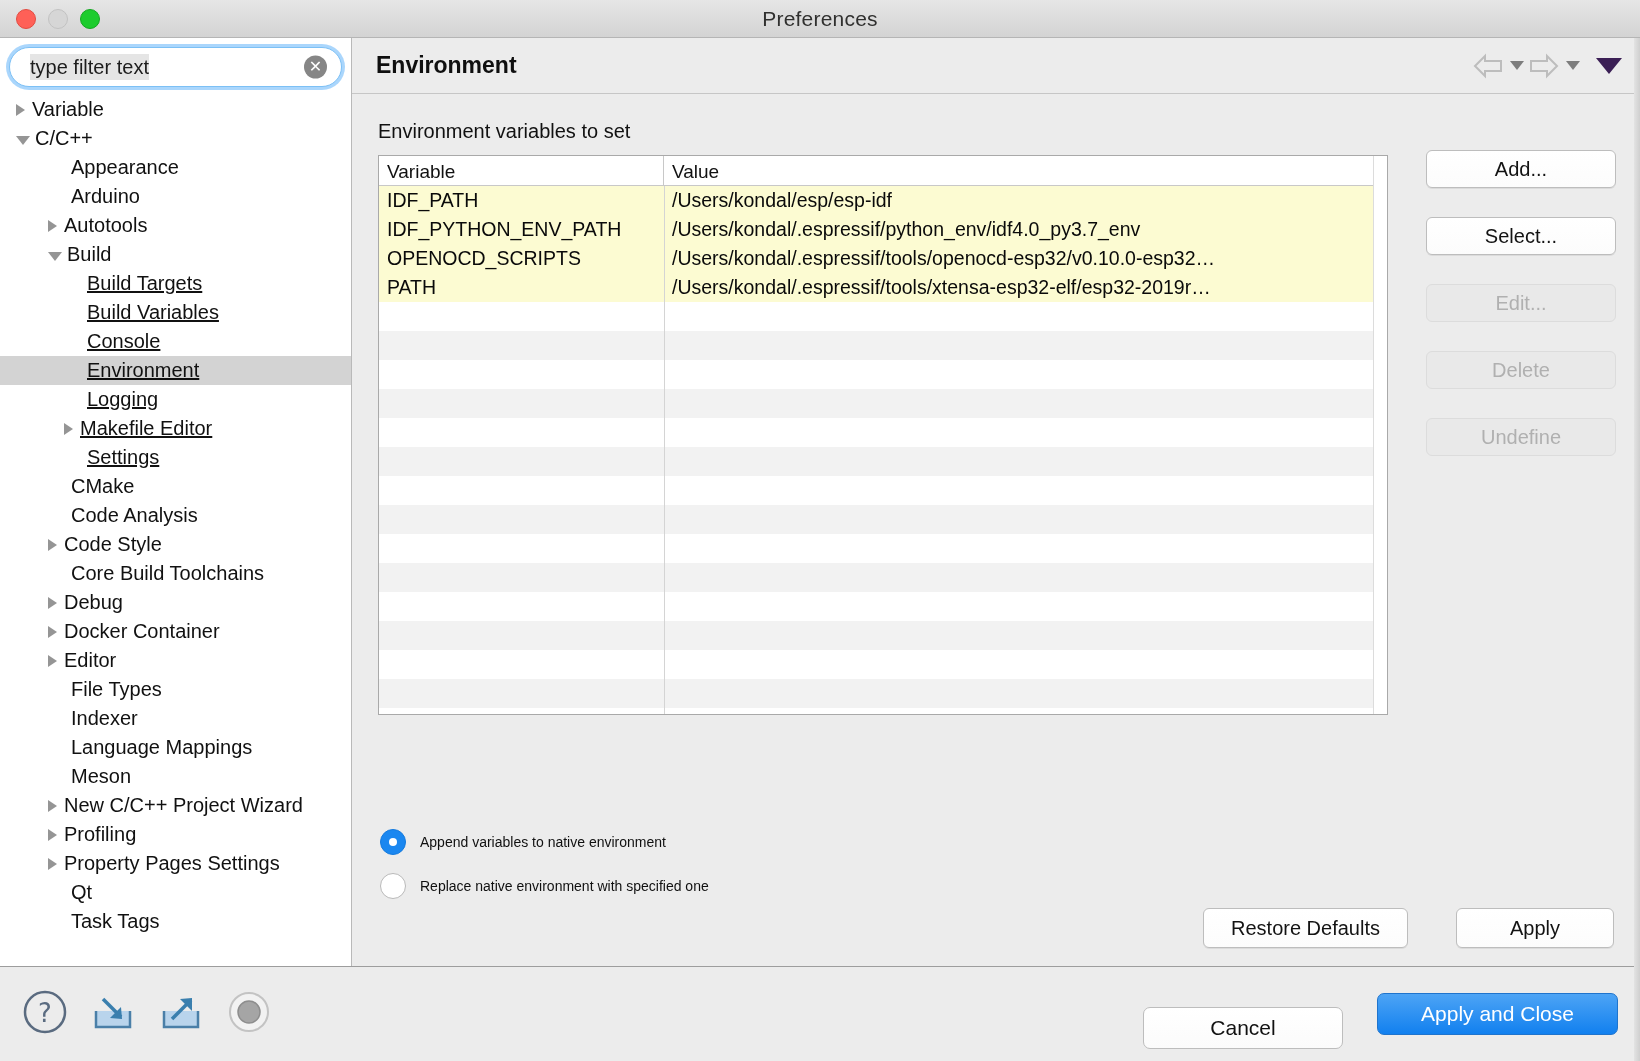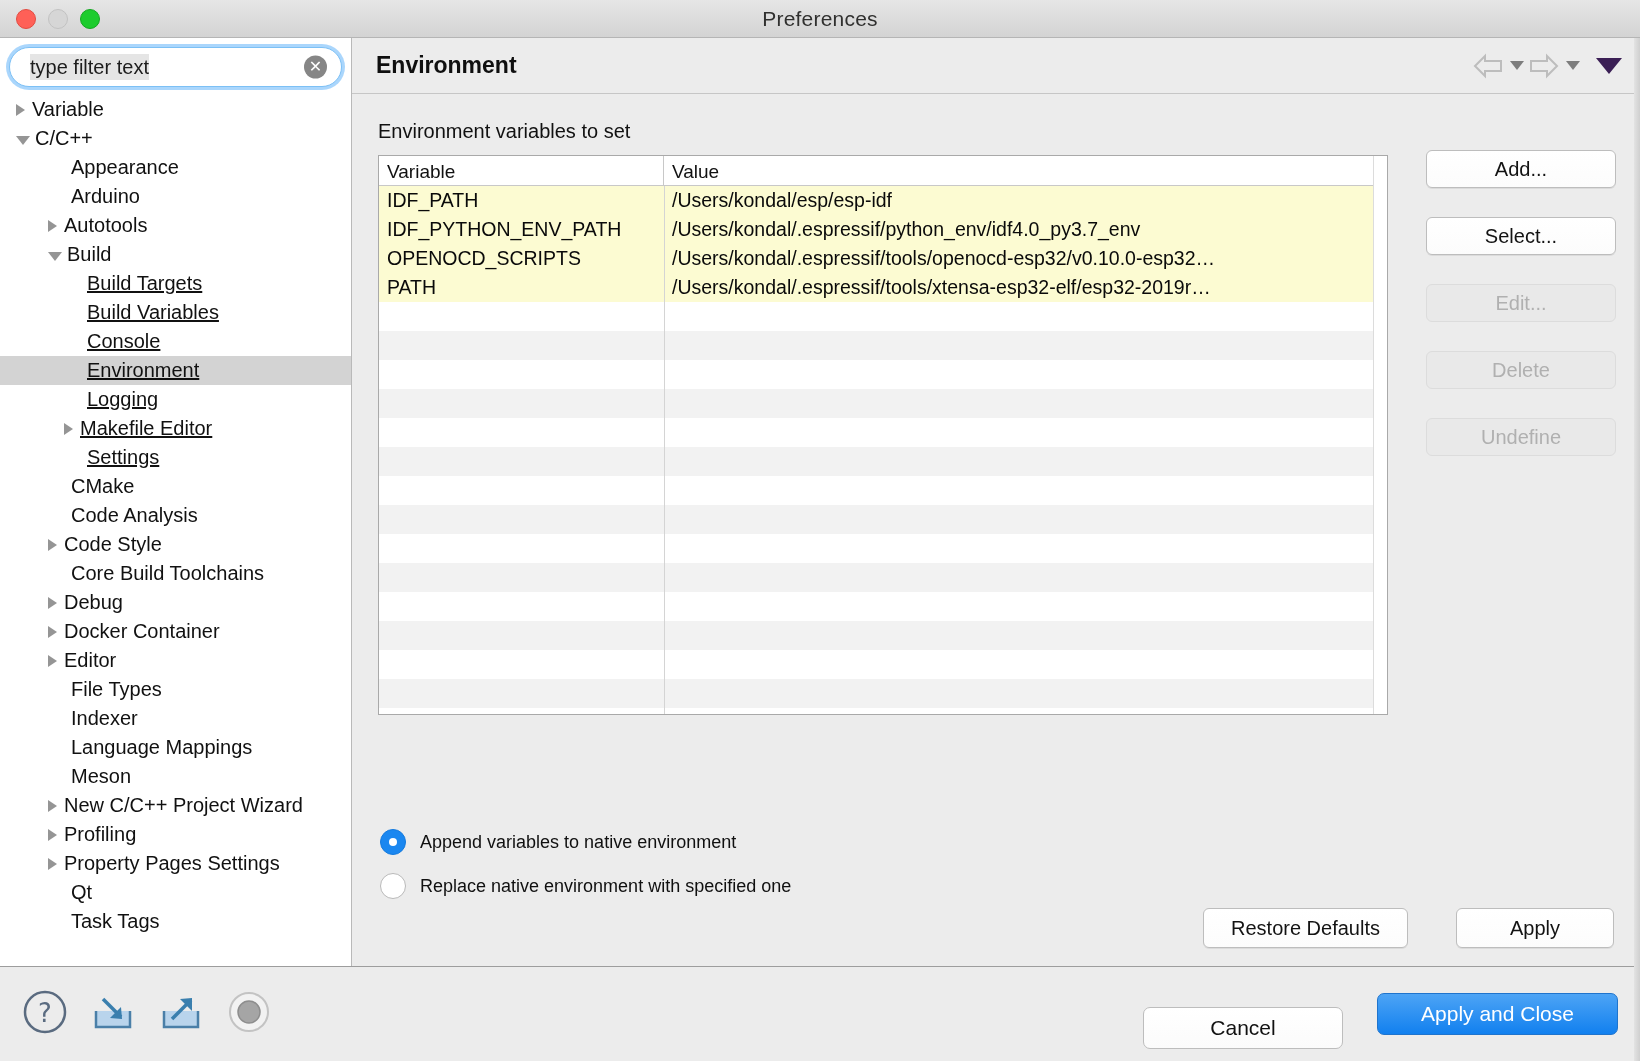--- a/index.html
+++ b/index.html
@@ -173,21 +173,21 @@
   .radios { padding: 22px 0 0 28px; }
   .radio-row { display: flex; align-items: center; height: 44px; }
   .radio {
     width: 26px; height: 26px; border-radius: 50%;
     border: 1px solid #b9b9b9; background: #fff; margin-right: 14px;
     display: flex; align-items: center; justify-content: center;
     flex: 0 0 26px;
   }
   .radio.on { background: #1a87f0; border-color: #137ade; }
   .radio.on::after { content: ""; width: 8px; height: 8px; border-radius: 50%; background: #fff; }
-  .radio-label { font-size: 18px; color: #101010; }
+  .radio-label { font-size: 14px; color: #101010; }
 
   .page-actions {
     margin-top: auto; padding: 0 26px 18px 0;
     display: flex; justify-content: flex-end; gap: 48px;
   }
   .btn-wide { width: 205px; height: 40px; }
   .btn-apply { width: 158px; height: 40px; }
 
   
   .footer {

